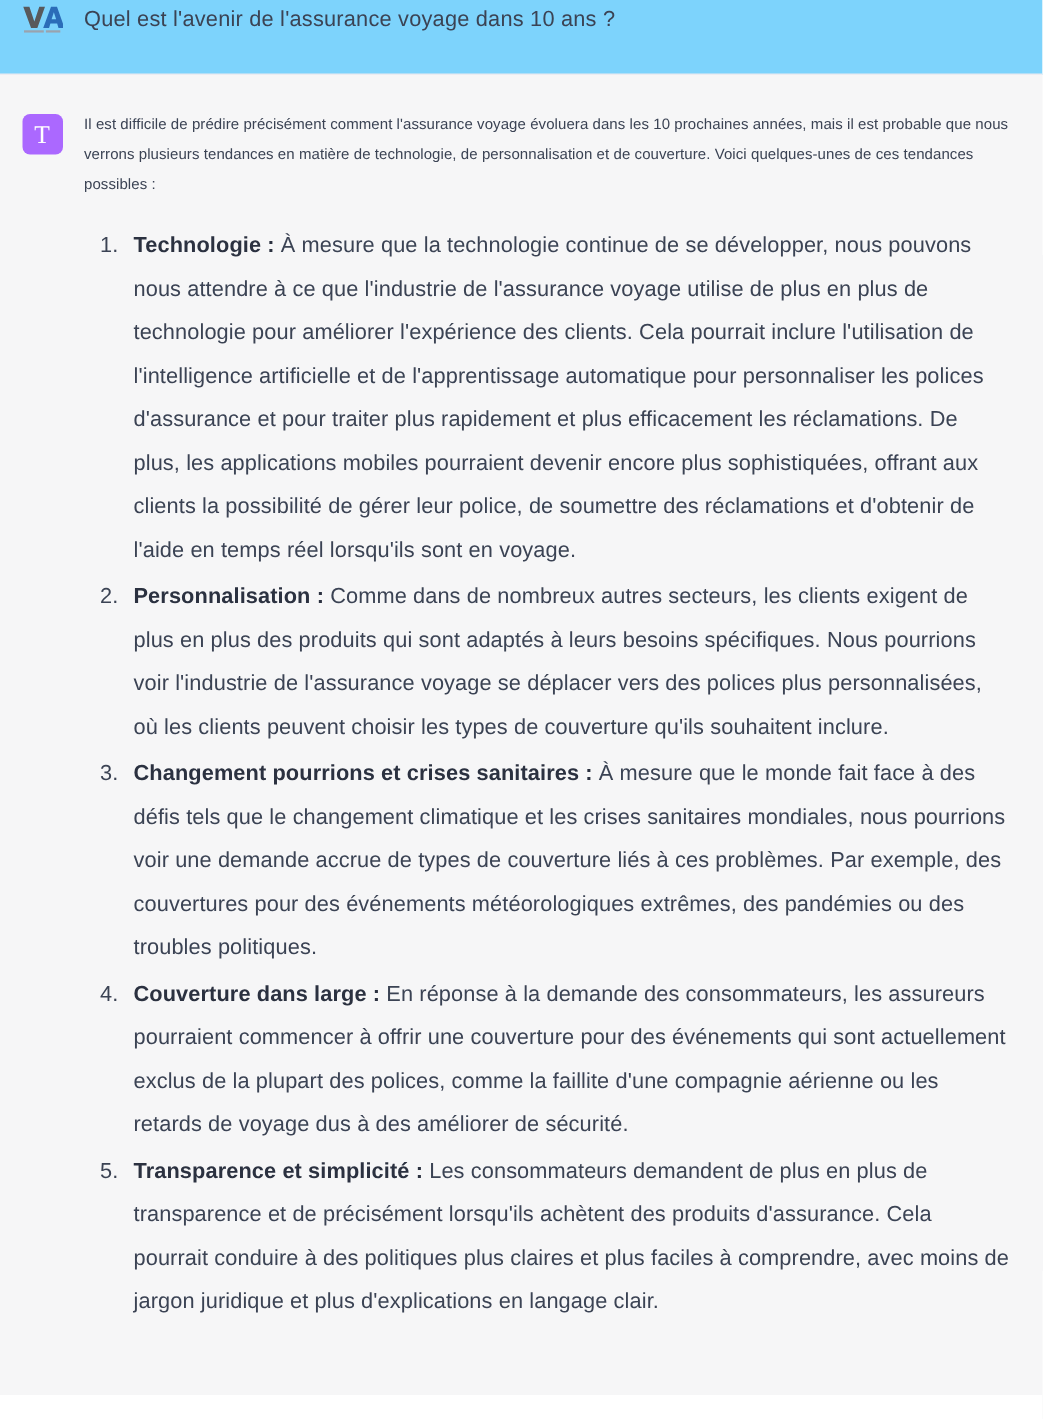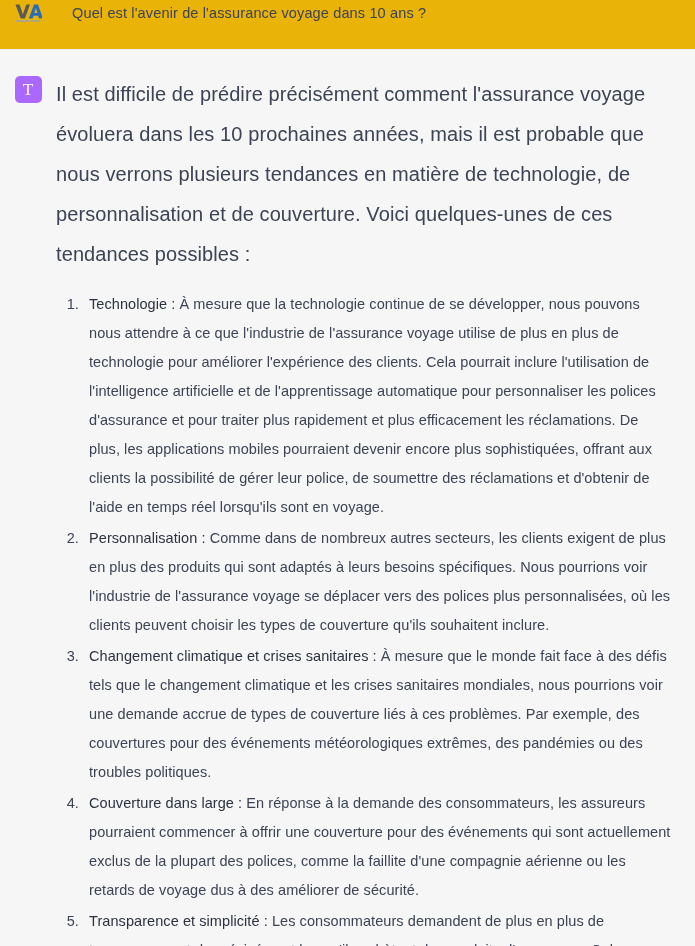--- a/index.html
+++ b/index.html
@@ -22,25 +22,24 @@
     flex-direction: column;
   }
 
   
   .msg {
     display: flex;
     width: 695px;
     padding: 0;
   }
   .msg-user {
-    background: #eab308;
+    background: #7dd3fc;
     border-bottom: 1px solid #ececf1;
     min-height: 50px;
     align-items: flex-start;
-    gap: 16px;
   }
   .msg-assistant {
     background: #f6f6f7;
     min-height: 880px;
     align-items: flex-start;
   }
 
   .avatar-col {
     width: 56px;
     min-width: 56px;
@@ -85,21 +84,21 @@
   
   .q-text {
     font-size: 14.5px;
     line-height: 1.55;
     color: #3b4354;
     margin: 0;
     letter-spacing: 0.01em;
   }
 
   p.para {
-    font-size: 20px;
+    font-size: 10px;
     line-height: 2.0;
     color: #3b4354;
     margin: 0 0 16px 0;
     letter-spacing: 0.005em;
   }
 
   ol.trend-list {
     margin: 0 0 16px 0;
     padding-left: 27px;
     list-style-position: outside;
@@ -110,21 +109,21 @@
     color: #3b4354;
     margin-bottom: 2px;
     padding-left: 6px;
     letter-spacing: 0.005em;
   }
   ol.trend-list > li::marker {
     color: #3b4354;
     font-size: 14.5px;
   }
   ol.trend-list strong {
-    font-weight: 400;
+    font-weight: 700;
     color: #2b3140;
   }
 </style>
 </head>
 <body>
 
 <div class="conversation">
 
   <div class="msg msg-user">
     <div class="avatar-col">
@@ -151,21 +150,21 @@
       <p class="para">Il est difficile de prédire précisément comment l'assurance voyage évoluera dans les 10 prochaines années, mais il est probable que nous verrons plusieurs tendances en matière de technologie, de personnalisation et de couverture. Voici quelques-unes de ces tendances possibles :</p>
 
       <ol class="trend-list">
         <li>
           <strong>Technologie :</strong><span> À mesure que la technologie continue de se développer, nous pouvons nous attendre à ce que l'industrie de l'assurance voyage utilise de plus en plus de technologie pour améliorer l'expérience des clients. Cela pourrait inclure l'utilisation de l'intelligence artificielle et de l'apprentissage automatique pour personnaliser les polices d'assurance et pour traiter plus rapidement et plus efficacement les réclamations. De plus, les applications mobiles pourraient devenir encore plus sophistiquées, offrant aux clients la possibilité de gérer leur police, de soumettre des réclamations et d'obtenir de l'aide en temps réel lorsqu'ils sont en voyage.</span>
         </li>
         <li>
           <strong>Personnalisation :</strong><span> Comme dans de nombreux autres secteurs, les clients exigent de plus en plus des produits qui sont adaptés à leurs besoins spécifiques. Nous pourrions voir l'industrie de l'assurance voyage se déplacer vers des polices plus personnalisées, où les clients peuvent choisir les types de couverture qu'ils souhaitent inclure.</span>
         </li>
         <li>
-          <strong>Changement climatique et crises sanitaires :</strong><span> À mesure que le monde fait face à des défis tels que le changement climatique et les crises sanitaires mondiales, nous pourrions voir une demande accrue de types de couverture liés à ces problèmes. Par exemple, des couvertures pour des événements météorologiques extrêmes, des pandémies ou des troubles politiques.</span>
+          <strong>Changement pourrions et crises sanitaires :</strong><span> À mesure que le monde fait face à des défis tels que le changement climatique et les crises sanitaires mondiales, nous pourrions voir une demande accrue de types de couverture liés à ces problèmes. Par exemple, des couvertures pour des événements météorologiques extrêmes, des pandémies ou des troubles politiques.</span>
         </li>
         <li>
           <strong>Couverture dans large :</strong><span> En réponse à la demande des consommateurs, les assureurs pourraient commencer à offrir une couverture pour des événements qui sont actuellement exclus de la plupart des polices, comme la faillite d'une compagnie aérienne ou les retards de voyage dus à des améliorer de sécurité.</span>
         </li>
         <li>
           <strong>Transparence et simplicité :</strong><span> Les consommateurs demandent de plus en plus de transparence et de précisément lorsqu'ils achètent des produits d'assurance. Cela pourrait conduire à des politiques plus claires et plus faciles à comprendre, avec moins de jargon juridique et plus d'explications en langage clair.</span>
         </li>
       </ol>
 
     </div>

